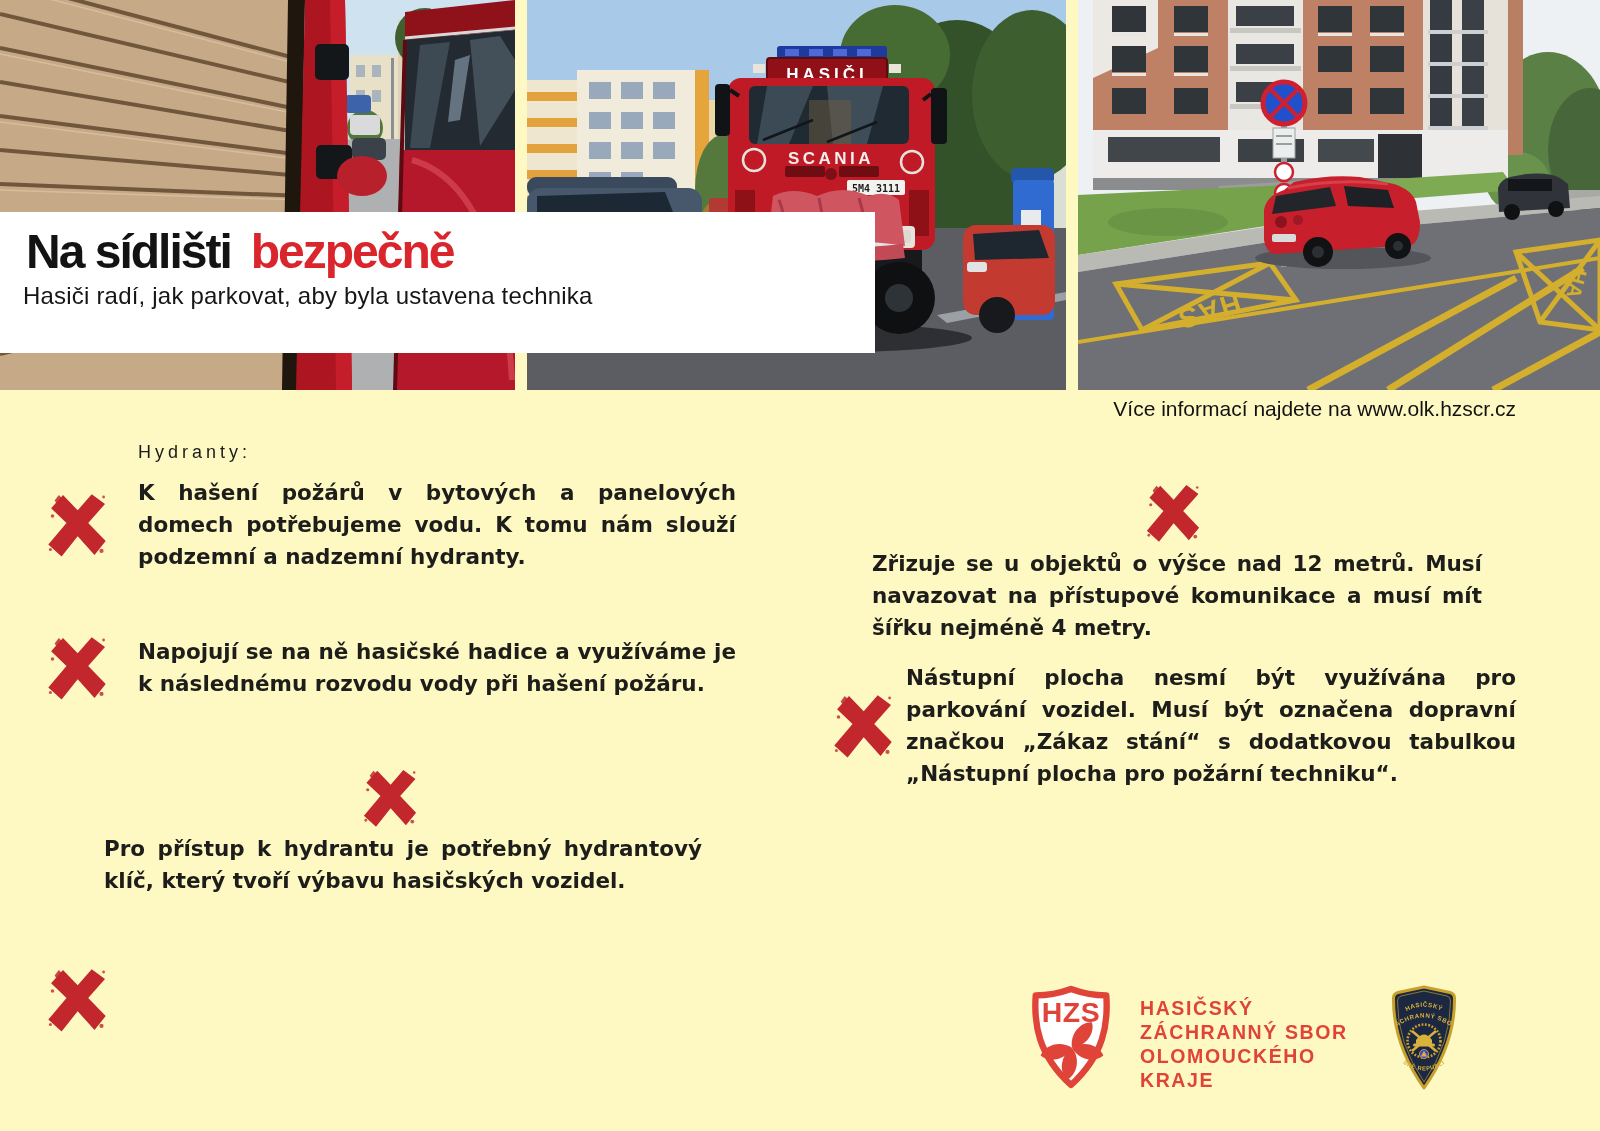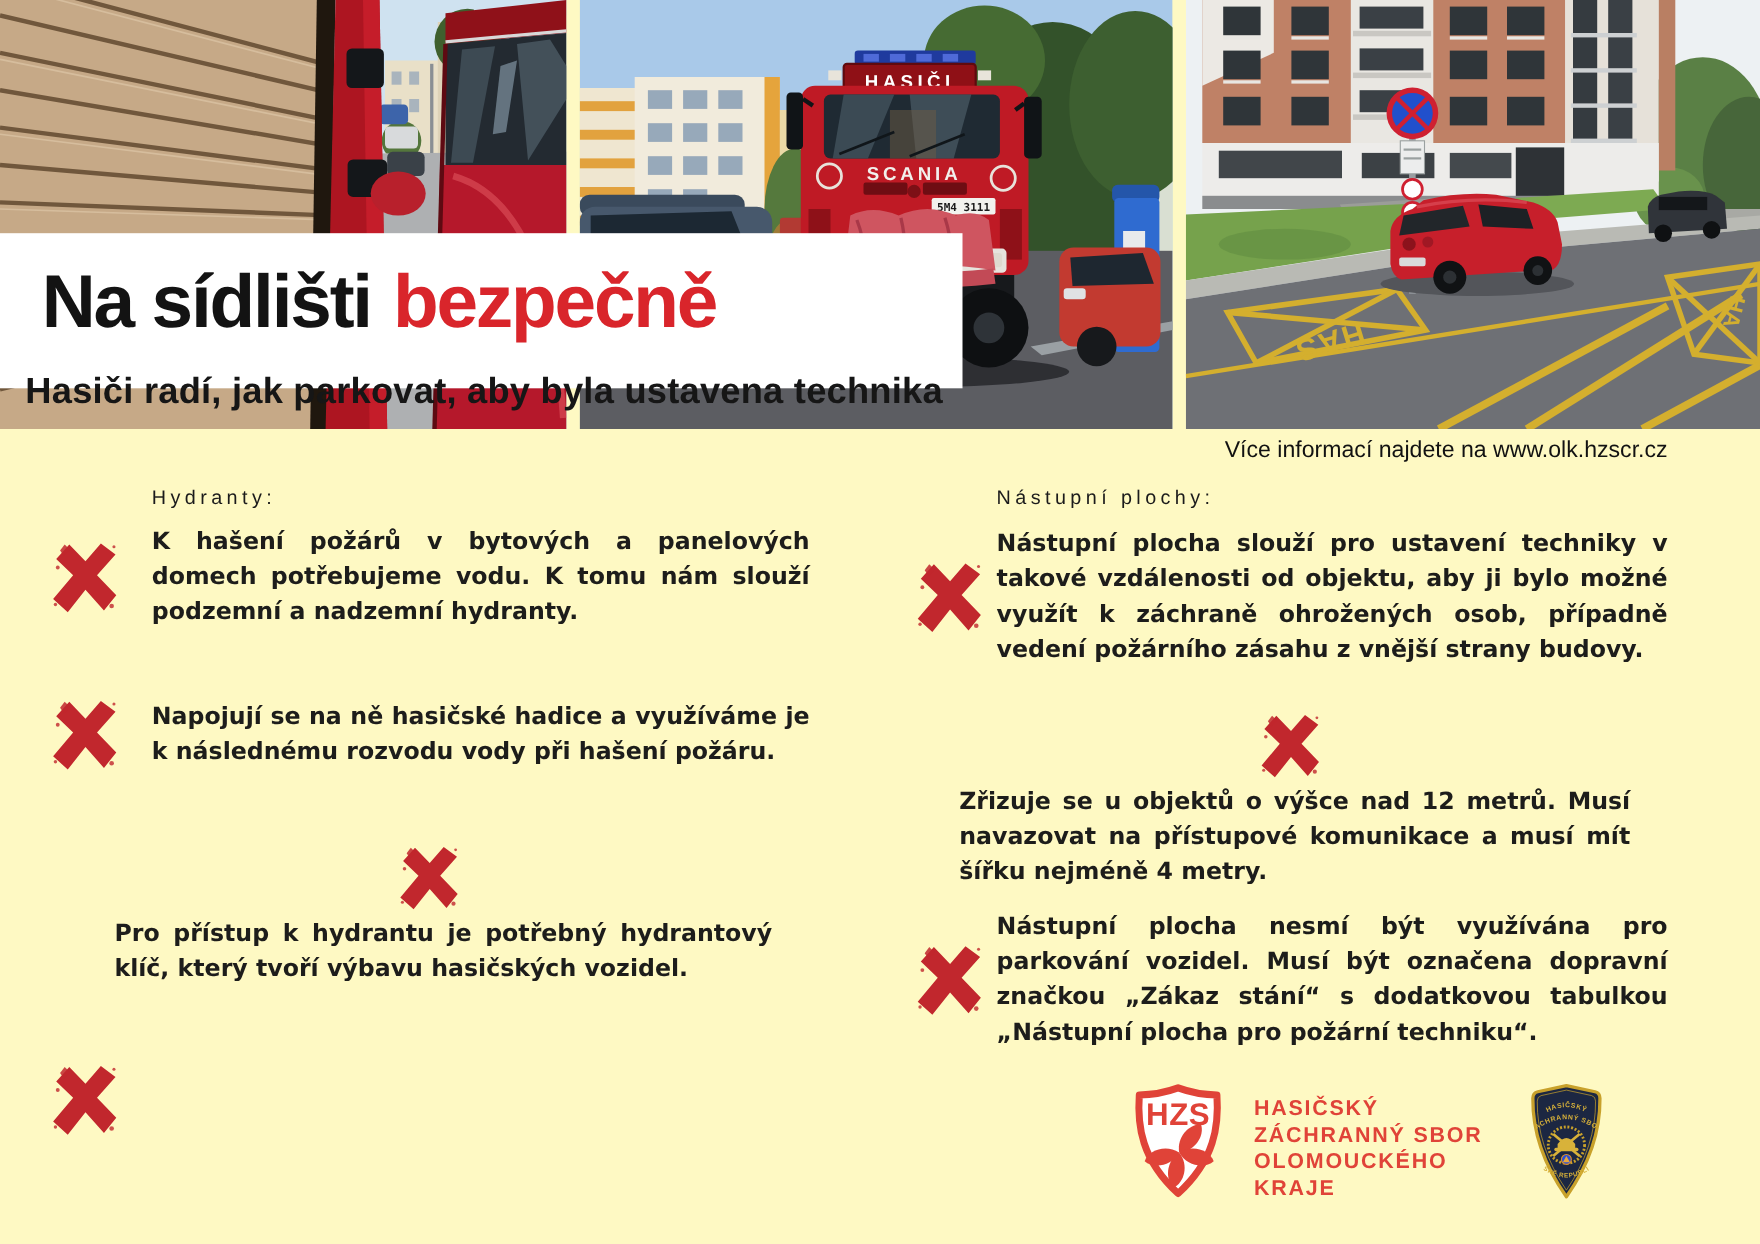--- a/index.html
+++ b/index.html
@@ -9,24 +9,24 @@
   
   .photo{position:absolute;top:0;height:390px;}
   .photo svg{display:block;width:100%;height:100%;}
   #photo1{left:0;width:515px;}
   #photo2{left:527px;width:539px;}
   #photo3{left:1078px;width:522px;}
 
   
   .title-band{position:absolute;left:0;top:212px;width:875px;height:141px;background:#fff;
               z-index:5;box-sizing:border-box;padding:12px 0 0 22px;}
-  .title{margin:16px;font-size:68px;font-weight:800;letter-spacing:-2px;line-height:1.02;
+  .title{margin:4px;font-size:48px;font-weight:800;letter-spacing:-2px;line-height:1.02;
          white-space:nowrap;color:#131313;}
   .title .t-red{color:#d9252b;margin-left:20px;}
-  .subtitle{margin:27px 0 0 1px;font-size:33px;font-weight:bold;color:#161616;letter-spacing:0.2px;}
+  .subtitle{margin:5px 0 0 1px;font-size:24px;font-weight:normal;color:#161616;letter-spacing:0.2px;}
 
   .info-line{position:absolute;top:397px;right:84px;margin:0;font-size:21px;font-weight:normal;
              color:#121212;z-index:2;}
 
   
   .col{position:absolute;top:442px;}
   .col-left{left:42px;width:696px;}
   .col-right{left:828px;width:690px;}
   .col h2{margin:0;font-size:18px;font-weight:normal;letter-spacing:4px;color:#1b1b1b;}
   .col-left h2{margin-left:96px;}
@@ -395,27 +395,20 @@
       <p class="bullet">Pro přístup k hydrantu je potřebný hydrantový klíč, který tvoří výbavu hasičských vozidel.</p>
     </div>
     <div class="row row-l4">
       <svg class="xmark" viewBox="0 0 100 110">
           <use href="#xsym"></use>
         </svg>
     </div>
   </section>
 
   <section class="col col-right">
-    <h2>Nástupní plochy:</h2>
-    <div class="row row-r1">
-      <svg class="xmark" viewBox="0 0 100 110">
-          <use href="#xsym"></use>
-        </svg>
-      <p class="bullet">Nástupní plocha slouží pro ustavení techniky v takové vzdálenosti od objektu, aby ji bylo možné využít k záchraně ohrožených osob, případně vedení požárního zásahu z vnější strany budovy.</p>
-    </div>
     <div class="row row-r2">
       <svg class="xmark" viewBox="0 0 100 110">
           <use href="#xsym"></use>
         </svg>
       <p class="bullet">Zřizuje se u objektů o výšce nad 12 metrů. Musí navazovat na přístupové komunikace a musí mít šířku nejméně 4 metry.</p>
     </div>
     <div class="row row-r3">
       <svg class="xmark" viewBox="0 0 100 110">
           <use href="#xsym"></use>
         </svg>

